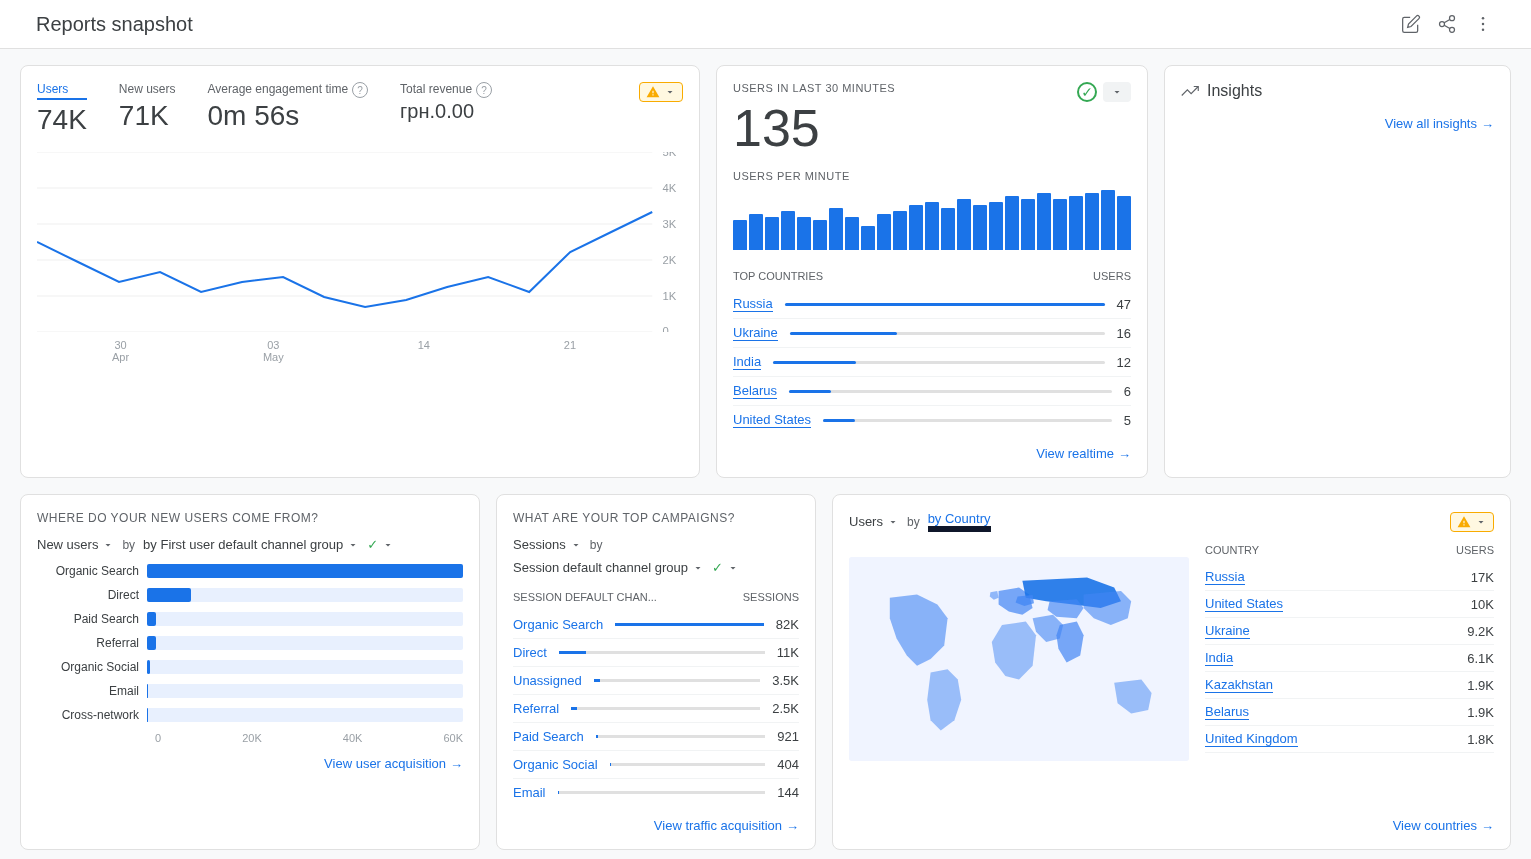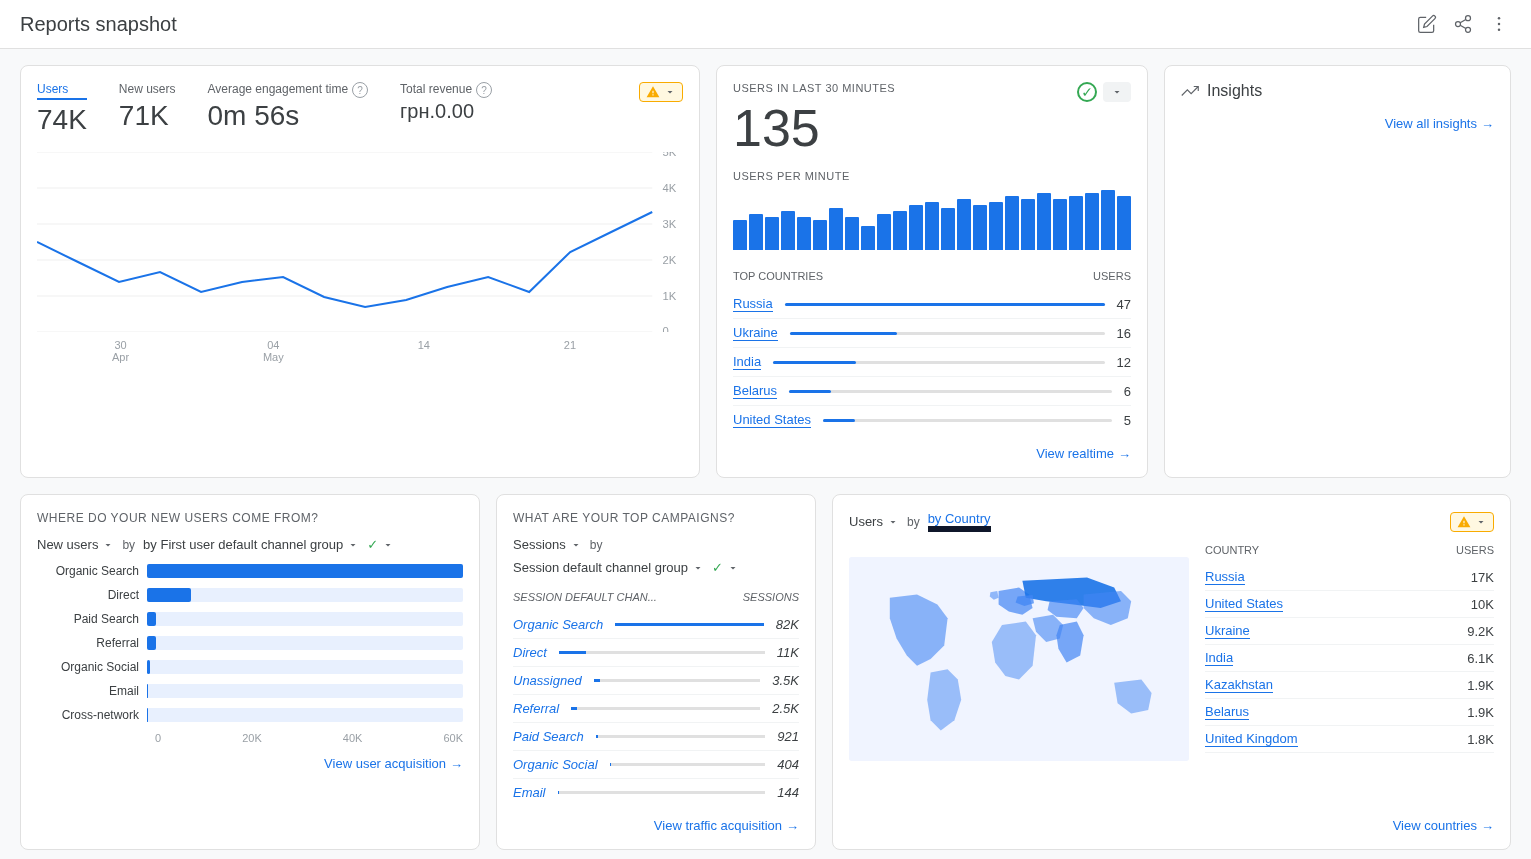--- a/index.html
+++ b/index.html
@@ -1,18 +1,18 @@
 <!DOCTYPE html>
 <html><head>
   <meta charset="utf-8">
   <style>
     * { box-sizing: border-box; margin: 0; padding: 0; }
     body { font-family: 'Google Sans', Arial, sans-serif; background: #f8f9fa; color: #3c4043; font-size: 13px; }
     
-    .header { padding: 12px 20px; background: #fff; border-bottom: 1px solid #e0e0e0; display: flex; align-items: center; justify-content: space-between; }
+    .header { padding: 12px 36px; background: #fff; border-bottom: 1px solid #e0e0e0; display: flex; align-items: center; justify-content: space-between; }
     .header-title { font-size: 20px; font-weight: 400; color: #3c4043; }
     .header-icons { display: flex; gap: 12px; align-items: center; }
     .header-icon { width: 24px; height: 24px; display: flex; align-items: center; justify-content: center; cursor: pointer; color: #5f6368; }
     
     .content { padding: 16px 20px; display: flex; flex-direction: column; gap: 16px; }
     
     .row { display: flex; gap: 16px; }
     
     
     .card { background: #fff; border: 1px solid #e0e0e0; border-radius: 8px; padding: 16px; }
@@ -74,21 +74,21 @@
     
     
     .hbar-container { margin: 8px 0; }
     .hbar-row { display: flex; align-items: center; margin-bottom: 10px; }
     .hbar-label { width: 110px; font-size: 12px; color: #3c4043; text-align: right; padding-right: 8px; }
     .hbar-track { flex: 1; height: 14px; background: #e8f0fe; border-radius: 2px; }
     .hbar-fill { height: 14px; background: #1a73e8; border-radius: 2px; }
     .hbar-x-labels { display: flex; justify-content: space-between; padding-left: 118px; font-size: 11px; color: #9aa0a6; margin-top: 4px; }
     
     
-    .sessions-table { width: 100%; font-style: italic; }
+    .sessions-table { width: 100%; }
     .sessions-header { display: flex; justify-content: space-between; font-size: 11px; color: #5f6368; text-transform: uppercase; padding: 4px 0 8px 0; }
     .sessions-row { display: flex; justify-content: space-between; align-items: center; padding: 6px 0; border-bottom: 1px solid #f1f3f4; }
     .sessions-row:last-child { border-bottom: none; }
     .sessions-name { font-size: 13px; color: #1a73e8; cursor: pointer; }
     .sessions-bar-container { flex: 1; margin: 0 12px; height: 3px; background: #e0e0e0; }
     .sessions-bar { height: 3px; background: #1a73e8; }
     .sessions-value { font-size: 13px; color: #3c4043; }
     
     
     .country-list-right { flex: 1; }
@@ -193,21 +193,21 @@
           <text x="610" y="112" font-size="11" fill="#9aa0a6">2K</text>
           <text x="610" y="148" font-size="11" fill="#9aa0a6">1K</text>
           <text x="610" y="183" font-size="11" fill="#9aa0a6">0</text>
         </svg>
         <div class="chart-x-labels">
           <div class="chart-x-label">
               <div>30</div>
               <div>Apr</div>
             </div>
           <div class="chart-x-label">
-              <div>04</div>
+              <div>03</div>
               <div>May</div>
             </div>
           <div class="chart-x-label">
               <div>14</div>
               <div></div>
             </div>
           <div class="chart-x-label">
               <div>21</div>
               <div></div>
             </div>

